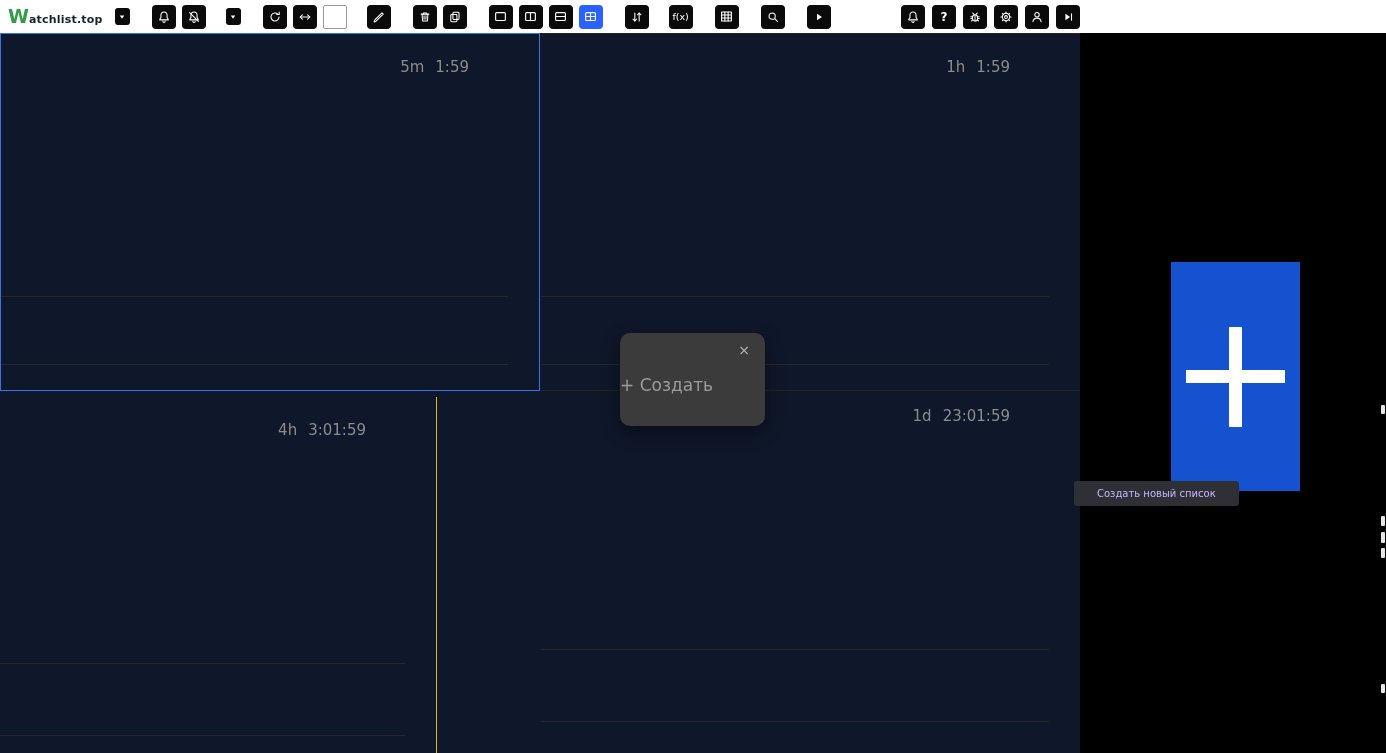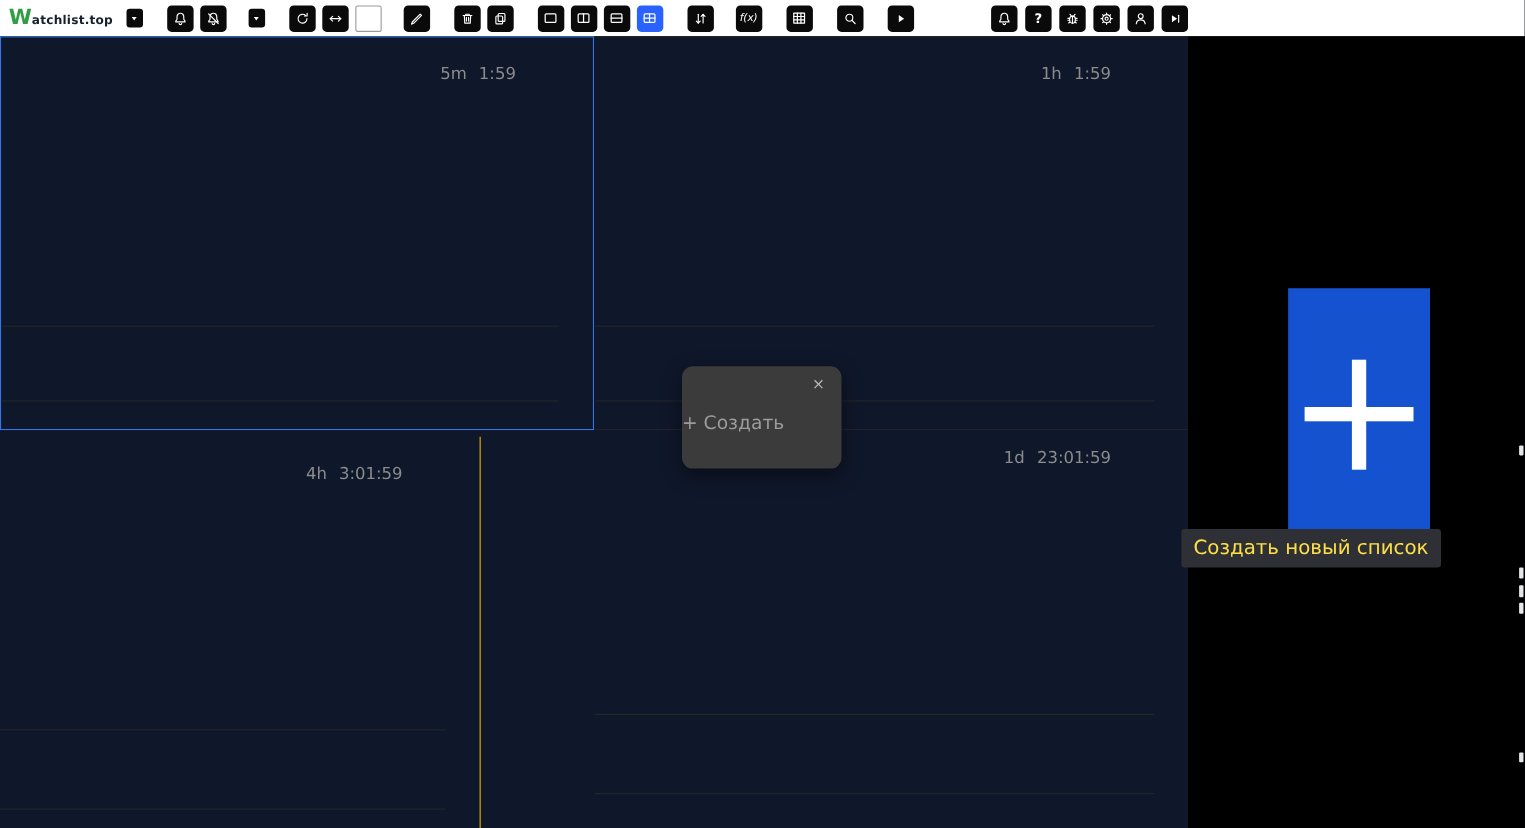--- a/index.html
+++ b/index.html
@@ -30,21 +30,21 @@
     stroke: #fff; fill: none; stroke-width: 1.2; stroke-linecap: round; stroke-linejoin: round;
   }
   .tbtn svg .fill { fill: #fff; stroke: none; }
   .swatch {
     width: 24px; height: 24px; background: #fff; border: 1px solid #9a9a9a;
     border-radius: 2px; margin-left: 6px; cursor: pointer; flex: 0 0 auto;
   }
   .g  { margin-left: 22px; }
   .g2 { margin-left: 20px; }
   .g3 { margin-left: 12px; }
-  .fx-label { color: #fff; font-style: italic; font-size: 9.5px; line-height: 1; }
+  .fx-label { color: #fff; font-size: 9.5px; line-height: 1; }
   .help-label { color: #fff; font-weight: 700; font-size: 12px; line-height: 1; }
   .right-cluster { margin-left: auto; margin-right: 306px; display: flex; align-items: center; }
 
   
   .main { position: absolute; top: 33px; left: 0; width: 1386px; height: 720px; }
   .charts { position: absolute; left: 0; top: 0; width: 1080px; height: 720px; background: #0f172a; }
 
   .cell { position: absolute; }
   .cell.tl { left: 0;   top: 6;   width: 540px; height: 358px; border: 1px solid #3575e3; }
   .cell.tr { left: 541px; top: 6; width: 539px; height: 358px; border-top: 1px solid #242424; border-bottom: 1px solid #242424; }
@@ -82,22 +82,22 @@
   .sidebar { position: absolute; left: 1080px; top: 0; width: 306px; height: 720px; background: #000; }
   .plus-btn {
     position: absolute; left: 91px; top: 229px; width: 129px; height: 229px;
     background: #1552d0; cursor: pointer;
   }
   .plus-v { position: absolute; left: 58px; top: 65px;  width: 13px; height: 100px; background: #fff; }
   .plus-h { position: absolute; left: 15px; top: 108px; width: 99px; height: 13px;  background: #fff; }
 
   .tooltip {
     position: absolute; left: 1074px; top: 448px;
-    background: #2e3036; color: #fde047; font-size: 18px;
-    padding: 7px 11px; border-radius: 3px; white-space: nowrap;
+    background: #2e3036; color: #c4b5fd; font-size: 10px;
+    padding: 7px 23px; border-radius: 3px; white-space: nowrap;
   }
 
   .edge-mark { position: absolute; right: 1px; width: 4px; background: #fff; border-radius: 1px; opacity: .9; }
   .em1 { top: 372px; height: 9px; }
   .em2 { top: 483px; height: 10px; }
   .em3 { top: 499px; height: 11px; }
   .em4 { top: 515px; height: 10px; }
   .em5 { top: 651px; height: 9px; }
 </style>
 </head>

